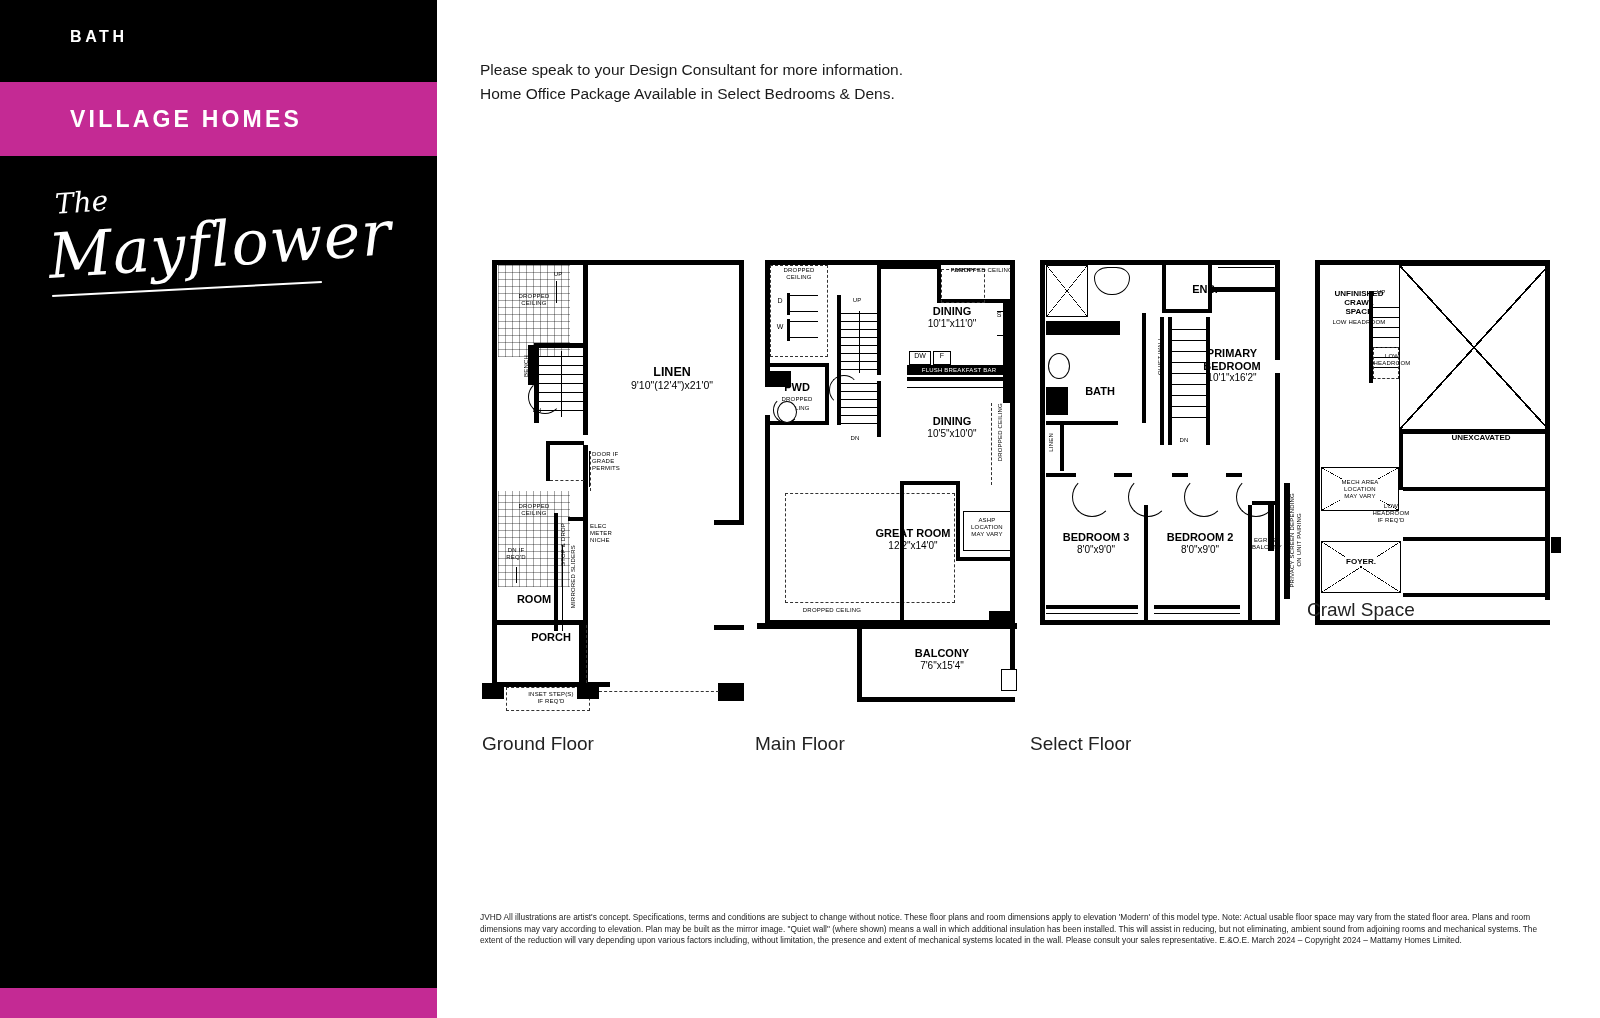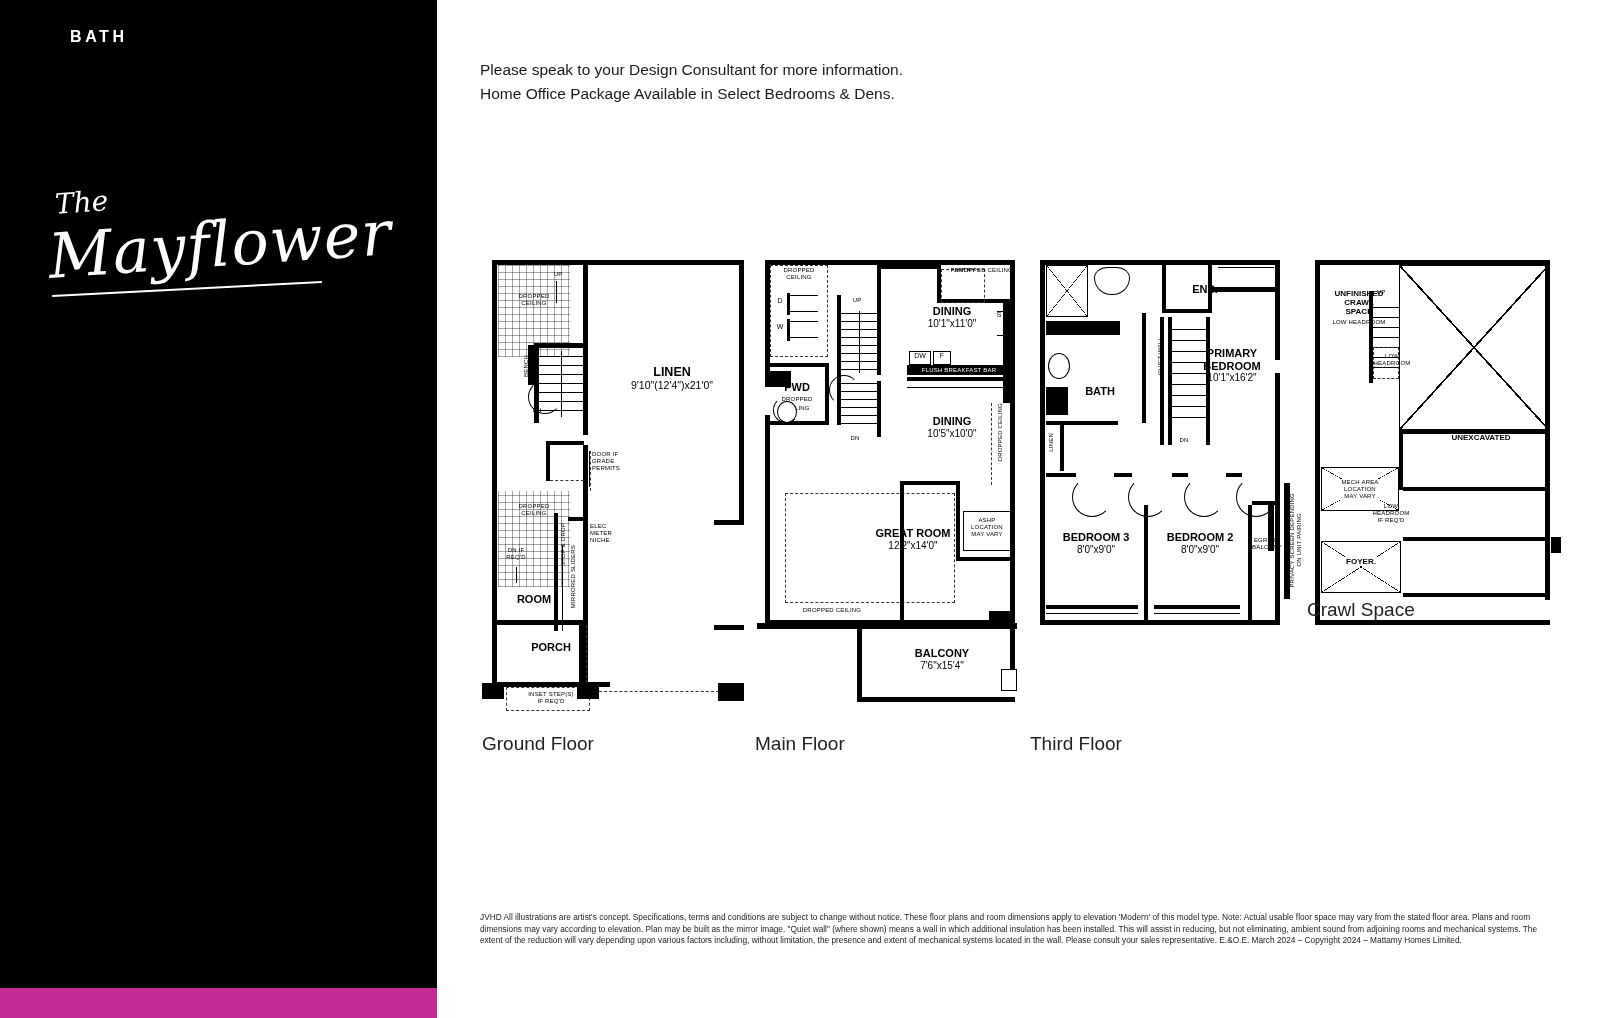--- a/index.html
+++ b/index.html
@@ -123,20 +123,23 @@
     position:absolute; left:43px; top:912px; width:1070px;
     font-size:8.3px; line-height:11.6px; color:#222;
   }
 </style>
 </head>
 <body>
 
 <div class="sidebar">
   <div class="brand-bar">
     <div class="brand-name">BATH</div>
+  </div>
+  <div class="magenta-band">
+    <span>VILLAGE HOMES</span>
   </div>
   <div class="script-the">The</div>
   <div class="script-name">Mayflower</div>
   <div class="script-underline"></div>
   <div class="bottom-band"></div>
 </div>
 
 <div class="content">
 
   <div class="note">
@@ -212,21 +215,21 @@
 
       <div class="lbl tiny" style="left:84px; top:290px; width:14px; height:90px;"><span class="vert">MIRRORED SLIDERS</span></div>
       <div class="thinline" style="left:80px; top:290px; width:1px; height:86px;"></div>
 
       <div class="lbl md" style="left:14px; top:338px; width:76px;">
           <b>ROOM</b>
         </div>
 
       <div class="wall" style="left:10px; top:427px; width:118px; height:5px;"></div>
       <div class="wall" style="left:10px; top:380px; width:4px; height:52px;"></div>
-      <div class="lbl md" style="left:14px; top:386px; width:110px;">
+      <div class="lbl md" style="left:14px; top:376px; width:110px;">
           <b>PORCH</b>
         </div>
       <div class="lbl tiny" style="left:24px; top:436px; width:90px;">INSET STEP(S)<br>IF REQ'D</div>
       <div class="dash" style="left:24px; top:432px; width:84px; height:24px;"></div>
 
       <div class="wall" style="left:0px; top:428px; width:22px; height:16px;"></div>
       <div class="wall" style="left:95px; top:428px; width:22px; height:16px;"></div>
       <div class="wall" style="left:236px; top:428px; width:26px; height:18px;"></div>
       <div class="dashline" style="left:117px; top:436px; width:120px;"></div>
       <div class="wall" style="left:232px; top:370px; width:30px; height:5px;"></div>
@@ -431,21 +434,21 @@
       <div class="wall" style="left:122px; top:350px; width:86px; height:4px;"></div>
       <div class="thinline" style="left:122px; top:358px; width:86px; height:1px;"></div>
 
       <div class="lbl tiny" style="left:220px; top:282px; width:30px;">EGRESS<br>BALCONY</div>
       <div class="wall" style="left:236px; top:250px; width:6px; height:46px;"></div>
       <div class="wall" style="left:220px; top:246px; width:28px; height:4px;"></div>
 
       <div class="wall" style="left:252px; top:228px; width:6px; height:116px;"></div>
       <div class="lbl tiny" style="left:256px; top:238px; width:16px; height:100px;"><span class="vert">PRIVACY SCREEN DEPENDING<br>ON UNIT PAIRING</span></div>
 
-      <div class="plan-caption" style="left:-2px; top:478px;">Third Floor</div>
+      <div class="plan-caption" style="left:-2px; top:478px;">Select Floor</div>
     </div>
 
     <div class="plan" style="left:870px; top:5px; width:260px; height:460px;">
 
       <div class="wall" style="left:8px; top:5px; width:235px; height:5px;"></div>
       <div class="wall" style="left:8px; top:5px; width:5px; height:365px;"></div>
       <div class="wall" style="left:238px; top:5px; width:5px; height:100px;"></div>
       <div class="wall" style="left:8px; top:365px; width:235px; height:5px;"></div>
 
       <div class="xbox" style="left:92px; top:10px; width:150px; height:165px;"></div>

